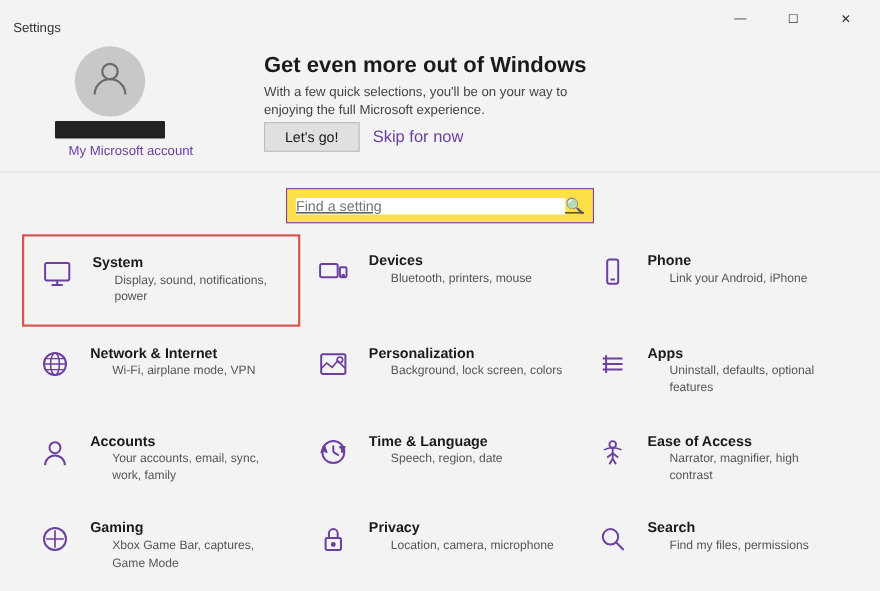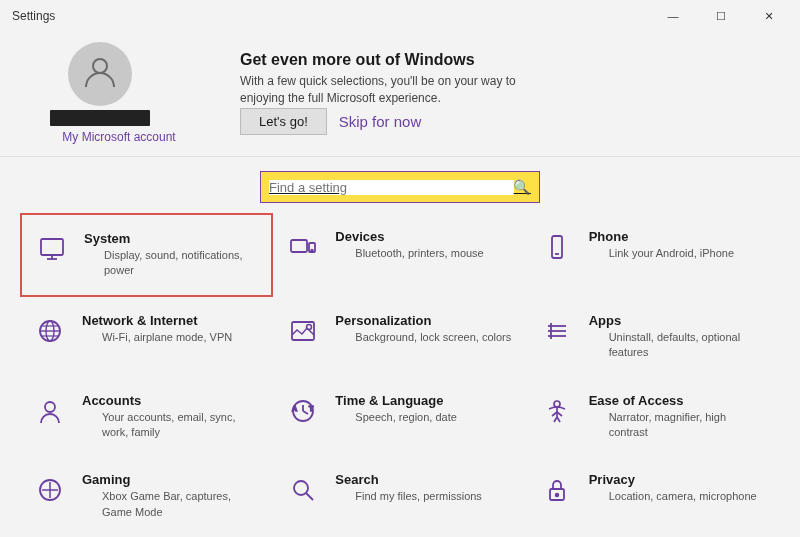--- a/index.html
+++ b/index.html
@@ -11,21 +11,21 @@
       overflow: hidden;
       font-size: 13px;
       color: #1a1a1a;
     }
 
     
     .titlebar {
       height: 32px;
       background: #f3f3f3;
       display: flex;
-      align-items: center;
+      align-items: flex-end;
       justify-content: space-between;
       padding: 0 8px 0 12px;
     }
     .titlebar-title {
       font-size: 12px;
       color: #333;
     }
     .titlebar-controls {
       display: flex;
       gap: 2px;
@@ -85,21 +85,21 @@
       font-size: 12px;
       cursor: pointer;
       margin-left: 38px;
     }
 
     .promo-section {
       flex: 1;
       padding-left: 60px;
     }
     .promo-title {
-      font-size: 16px;
+      font-size: 20px;
       font-weight: 600;
       color: #1a1a1a;
       margin-bottom: 4px;
     }
     .promo-desc {
       font-size: 12px;
       color: #444;
       max-width: 320px;
       line-height: 1.4;
       margin-bottom: 2px;
@@ -380,35 +380,35 @@
     </svg>
       </div>
       <div class="item-text">
         <div class="item-title">Gaming</div>
         <div class="item-desc">Xbox Game Bar, captures, Game Mode</div>
       </div>
     </div>
     <div class="settings-item">
       <div class="item-icon">
         <svg viewBox="0 0 28 28" fill="none" xmlns="http://www.w3.org/2000/svg">
-      <circle cx="12" cy="12" r="7" stroke="#6b3fa0" stroke-width="1.8" fill="none"></circle>
-      <line x1="17" y1="17" x2="24" y2="24" stroke="#6b3fa0" stroke-width="1.8"></line>
-    </svg>
-      </div>
-      <div class="item-text">
-        <div class="item-title">Search</div>
-        <div class="item-desc">Find my files, permissions</div>
-      </div>
-    </div>
-    <div class="settings-item">
-      <div class="item-icon">
-        <svg viewBox="0 0 28 28" fill="none" xmlns="http://www.w3.org/2000/svg">
       <rect x="7" y="13" width="14" height="11" rx="1.5" stroke="#6b3fa0" stroke-width="1.8" fill="none"></rect>
       <path d="M10 13 V9 a4 4 0 0 1 8 0 V13" stroke="#6b3fa0" stroke-width="1.8" fill="none"></path>
       <circle cx="14" cy="19" r="1.5" fill="#6b3fa0"></circle>
     </svg>
       </div>
       <div class="item-text">
         <div class="item-title">Privacy</div>
         <div class="item-desc">Location, camera, microphone</div>
       </div>
     </div>
+    <div class="settings-item">
+      <div class="item-icon">
+        <svg viewBox="0 0 28 28" fill="none" xmlns="http://www.w3.org/2000/svg">
+      <circle cx="12" cy="12" r="7" stroke="#6b3fa0" stroke-width="1.8" fill="none"></circle>
+      <line x1="17" y1="17" x2="24" y2="24" stroke="#6b3fa0" stroke-width="1.8"></line>
+    </svg>
+      </div>
+      <div class="item-text">
+        <div class="item-title">Search</div>
+        <div class="item-desc">Find my files, permissions</div>
+      </div>
+    </div>
   </div>
 
 </body></html>

